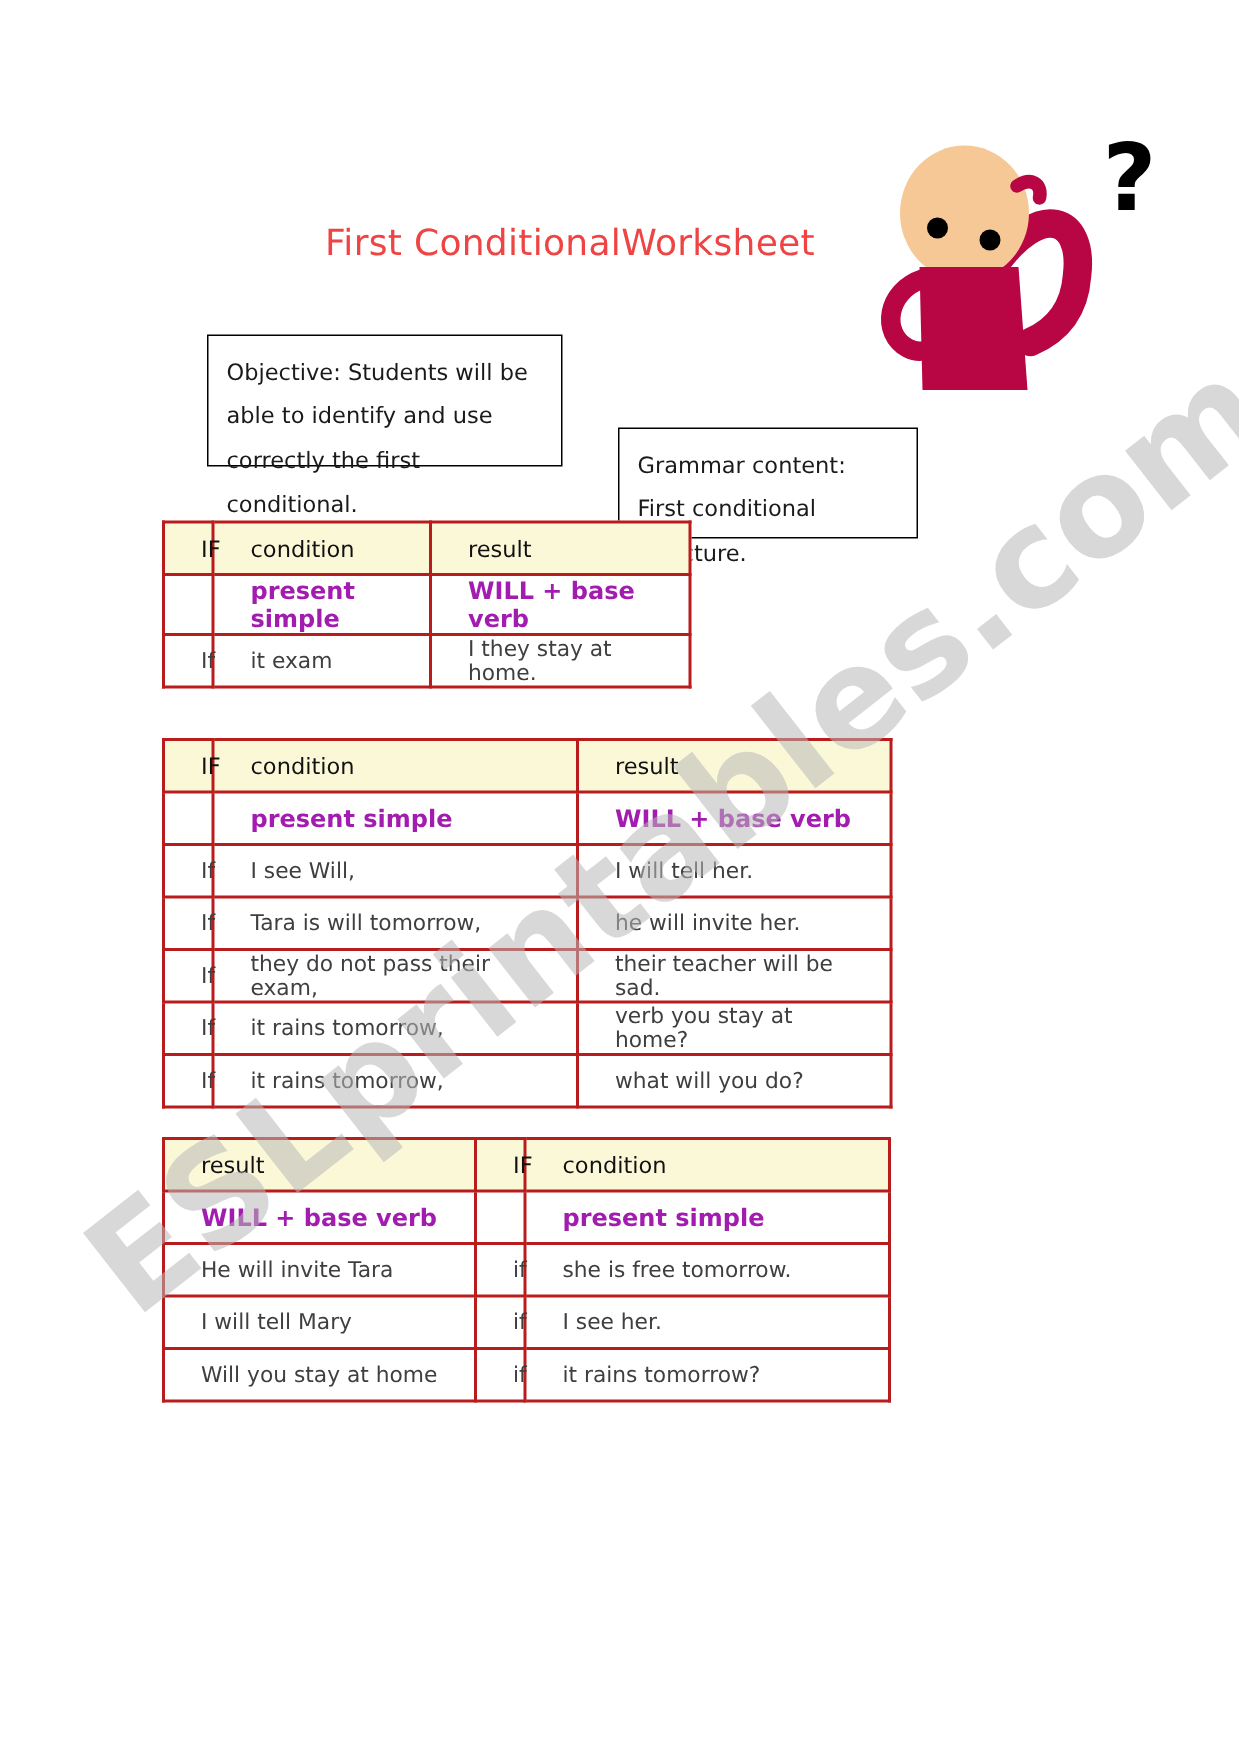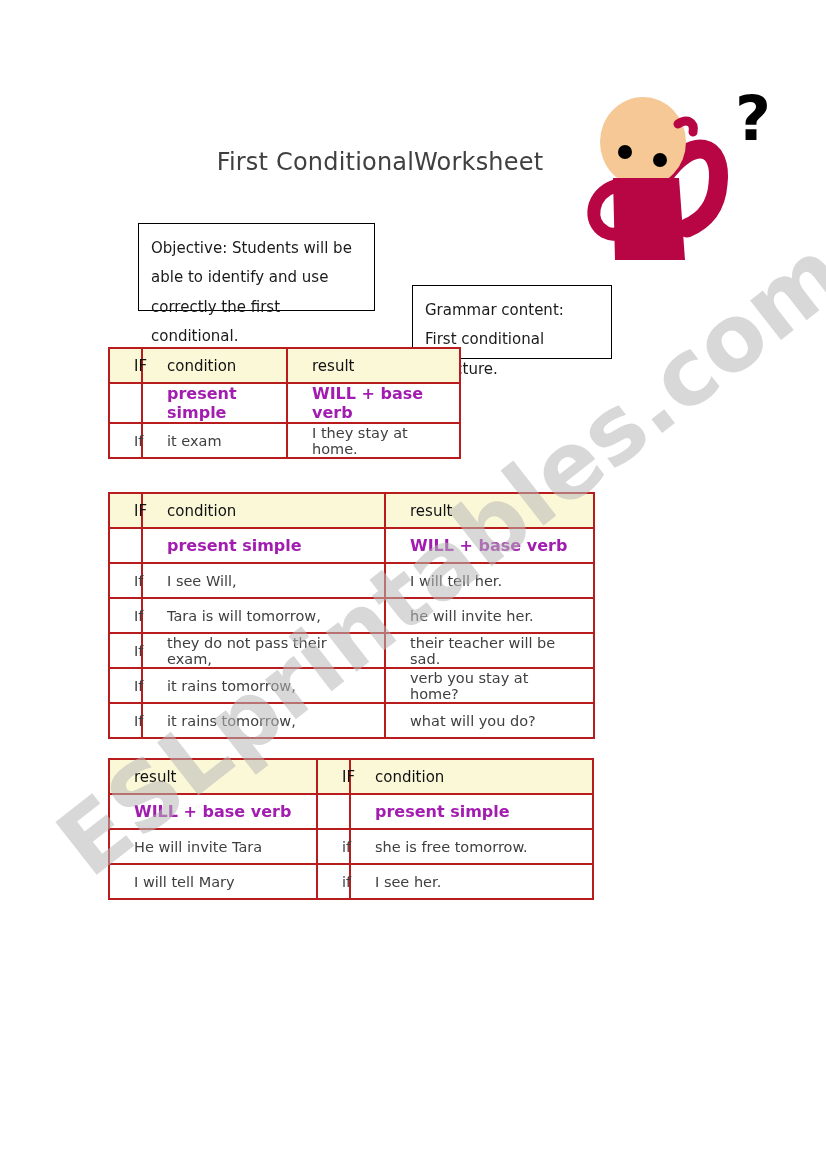--- a/index.html
+++ b/index.html
@@ -43,21 +43,21 @@
   }
 
   
   #title {
     position: absolute;
     left: 0;
     top: 148px;
     width: 760px;
     text-align: center;
     font-size: 24px;
-    color: #404040;
+    color: #ef4444;
     letter-spacing: 0.2px;
     font-family: "DejaVu Sans", sans-serif;
     white-space: nowrap;
   }
 
   
   .info-box {
     position: absolute;
     border: 1px solid #000000;
     background: #ffffff;
@@ -263,20 +263,25 @@
       <tr class="r-ex">
         <td>He will invite Tara</td>
         <td>if</td>
         <td>she is free tomorrow.</td>
       </tr>
       <tr class="r-ex">
         <td>I will tell Mary</td>
         <td>if</td>
         <td>I see her.</td>
       </tr>
+      <tr class="r-ex">
+        <td>Will you stay at home</td>
+        <td>if</td>
+        <td>it rains tomorrow?</td>
+      </tr>
     </tbody>
   </table>
 
 </div>
 
 <svg id="watermark" viewBox="0 0 826 1169" xmlns="http://www.w3.org/2000/svg">
   <text class="wm-text" x="90" y="880" transform="rotate(-38 90 880)">ESLprintables.com</text>
 </svg>
 
 </body></html>

